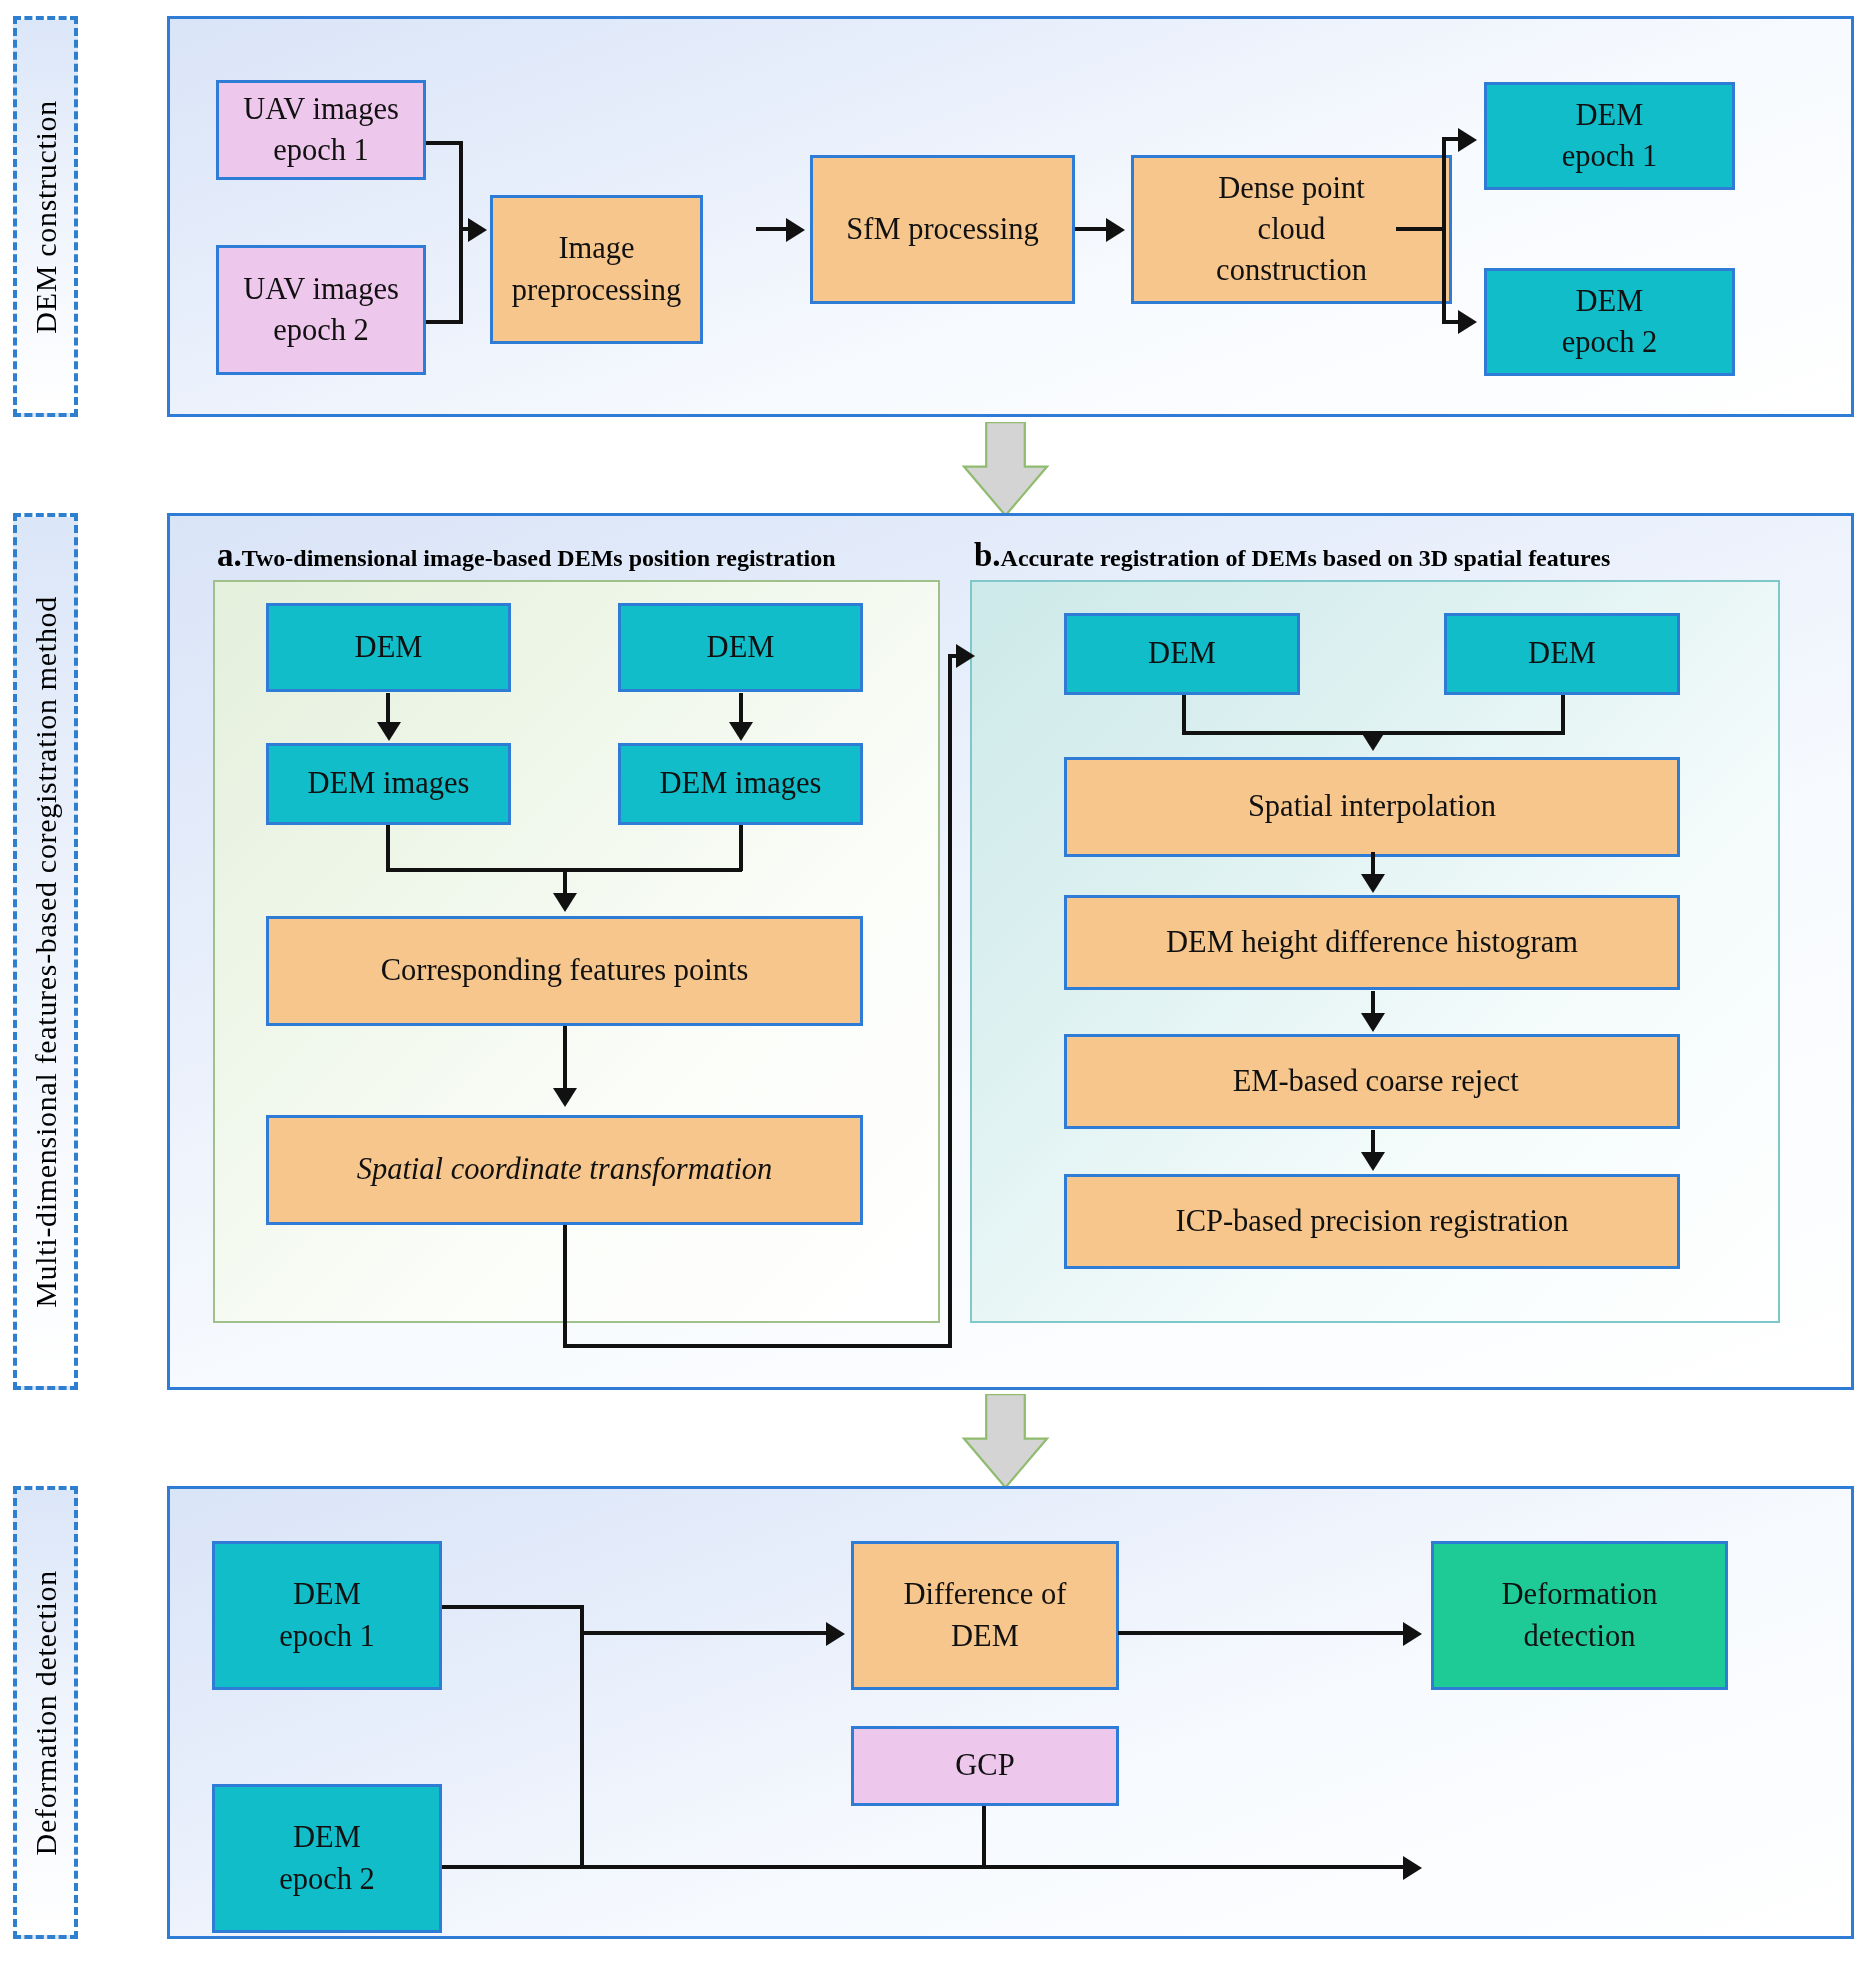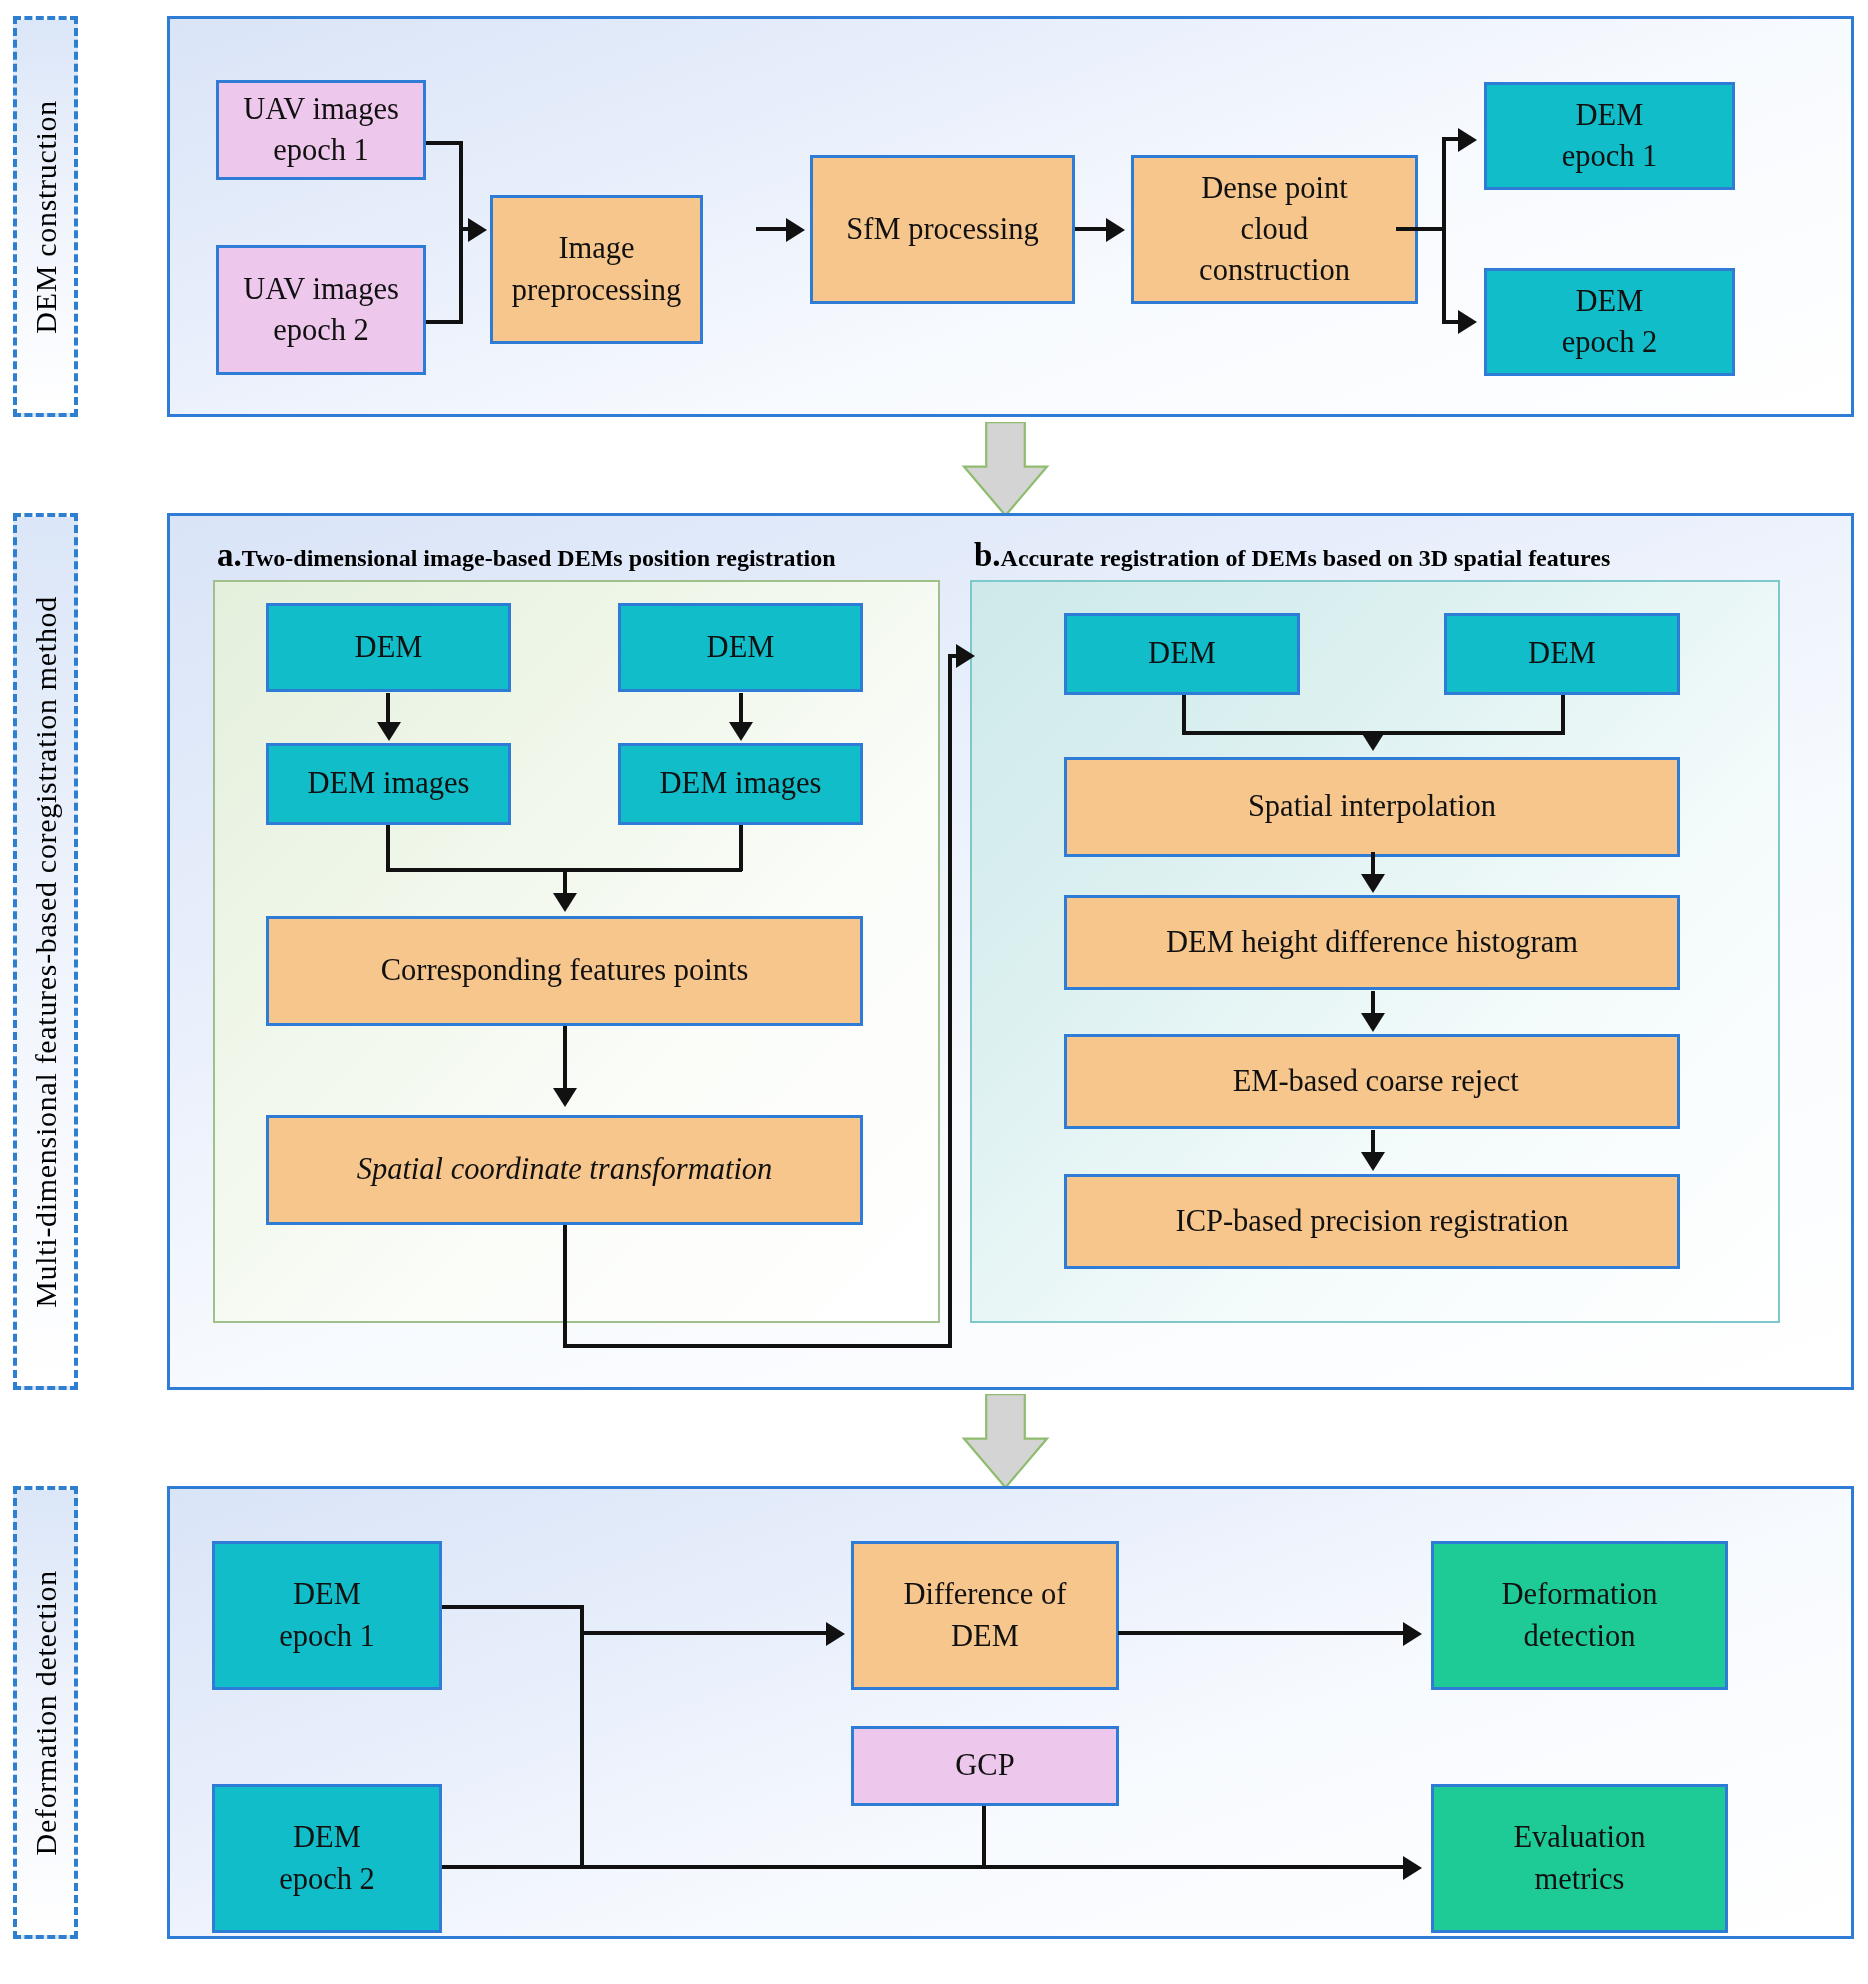--- a/index.html
+++ b/index.html
@@ -90,21 +90,21 @@
 epoch 1</div>
 
   <div class="node n-pink" style="left:216px;top:245px;width:210px;height:130px;white-space:pre-line;">UAV images
 epoch 2</div>
 
   <div class="node n-orange" style="left:490px;top:155px;width:213px;height:149px;white-space:pre-line;margin-top:40px;">Image
 preprocessing</div>
 
   <div class="node n-orange" style="left:810px;top:155px;width:265px;height:149px;">SfM processing</div>
 
-  <div class="node n-orange" style="left:1131px;top:155px;width:287px;height:149px;white-space:pre-line;">Dense point
+  <div class="node n-orange" style="left:1131px;top:155px;width:321px;height:149px;white-space:pre-line;">Dense point
 cloud
 construction</div>
 
   <div class="node n-teal" style="left:1484px;top:82px;width:251px;height:108px;white-space:pre-line;">DEM
 epoch 1</div>
 
   <div class="node n-teal" style="left:1484px;top:268px;width:251px;height:108px;white-space:pre-line;">DEM
 epoch 2</div>
 
   <div class="ln lh" style="left:426px;top:141px;width:37px;"></div>
@@ -225,22 +225,20 @@
 epoch 2</div>
 
   <div class="node n-orange" style="left:851px;top:1541px;width:268px;height:149px;white-space:pre-line;">Difference of
 DEM</div>
 
   <div class="node n-pink" style="left:851px;top:1726px;width:268px;height:80px;">GCP</div>
 
   <div class="node n-green" style="left:1431px;top:1541px;width:297px;height:149px;white-space:pre-line;">Deformation
 detection</div>
 
-  <div class="node n-green" style="left:1431px;top:1784px;width:297px;height:149px;white-space:pre-line;">Evaluation
-metrics</div>
 
   <div class="ln lh" style="left:442px;top:1605px;width:141px;"></div>
   <div class="ln lv" style="left:580px;top:1605px;height:263px;"></div>
   <div class="ln lh" style="left:442px;top:1865px;width:141px;"></div>
 
   <div class="ln lh" style="left:580px;top:1631px;width:249px;"></div>
   <div class="arrow-r" style="left:826px;top:1622px;"></div>
 
   <div class="ln lh" style="left:1118px;top:1631px;width:286px;"></div>
   <div class="arrow-r" style="left:1403px;top:1622px;"></div>

